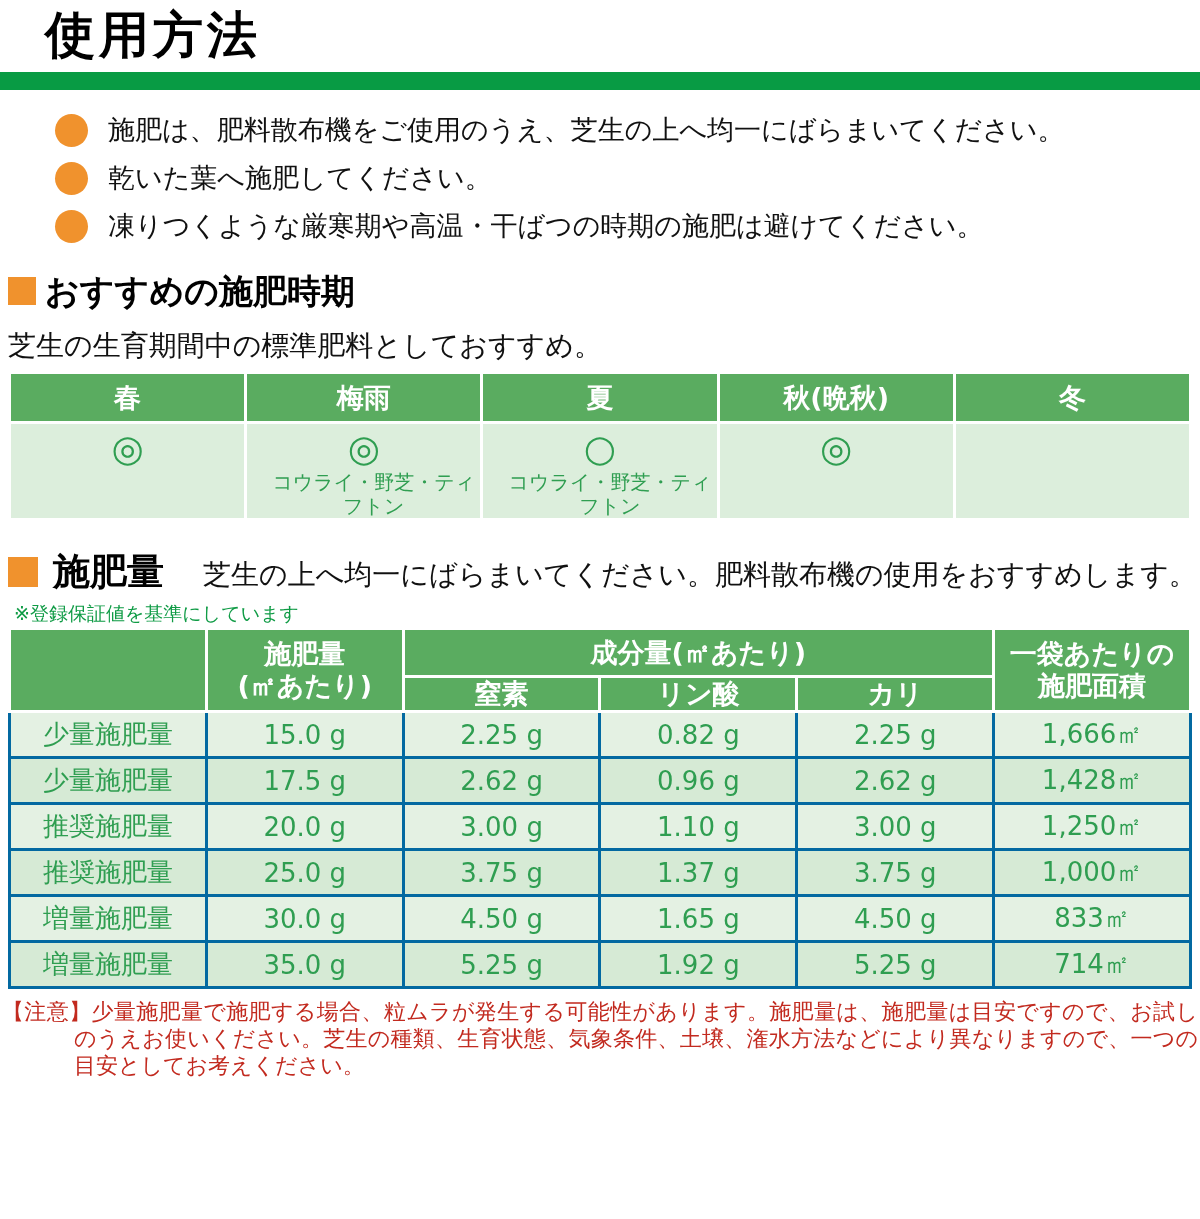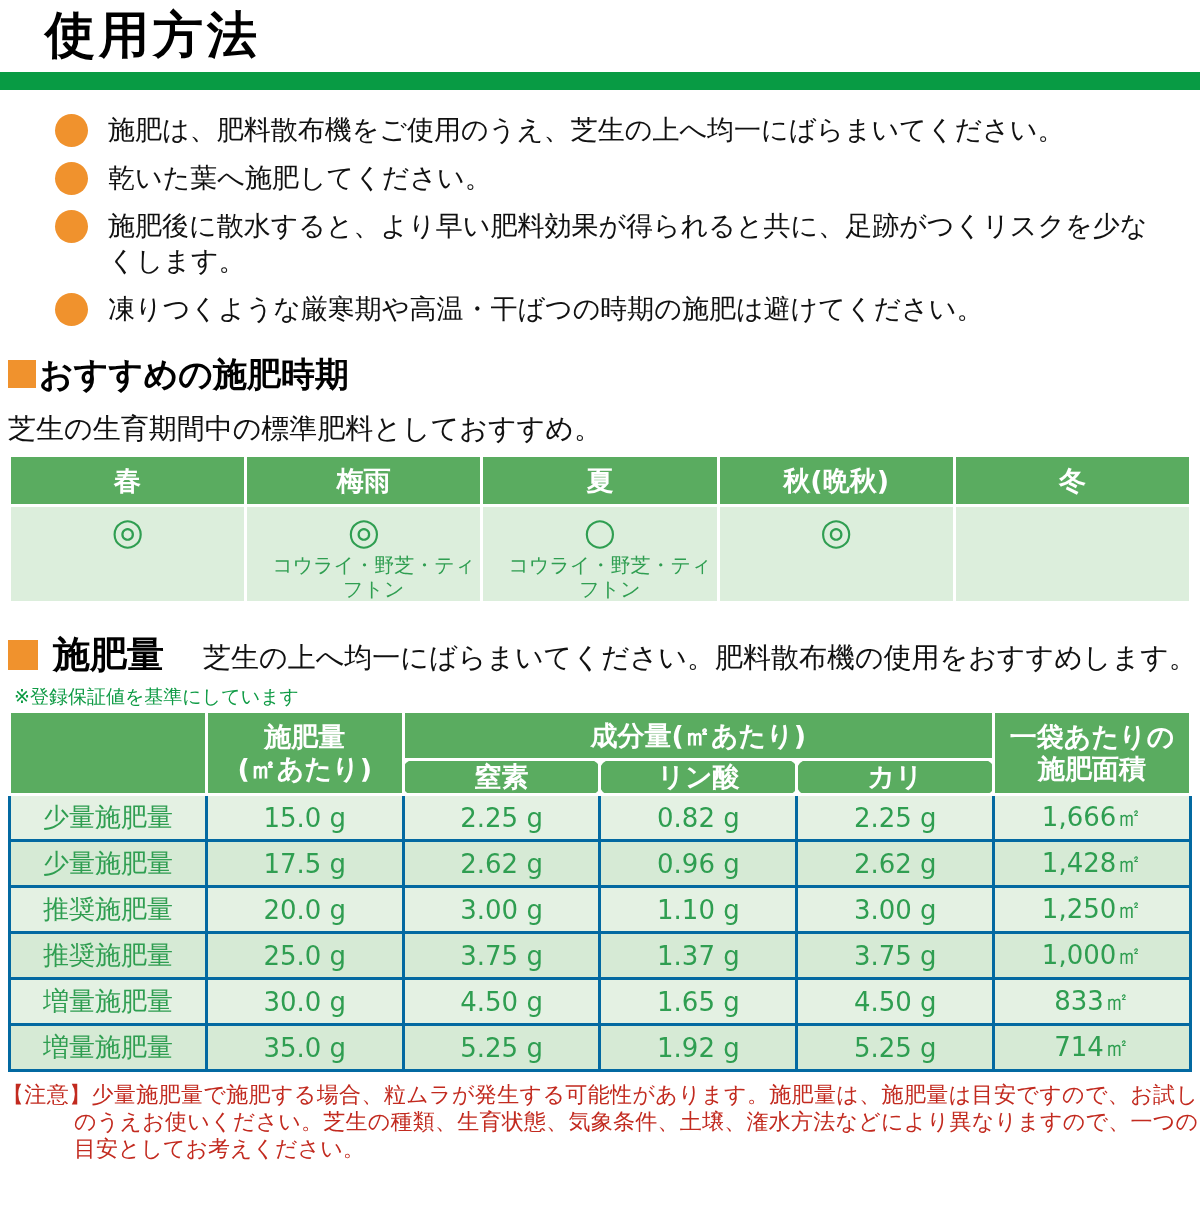--- a/index.html
+++ b/index.html
@@ -21,21 +21,21 @@
   
   .notes { list-style:none; margin:22px 30px 0 55px; }
   .notes li { display:flex; gap:20px; margin-bottom:13px; }
   .bullet {
     flex:0 0 33px; width:33px; height:33px; border-radius:50%;
     background:#F0922D; margin-top:2px;
   }
   .note-text { font-size:27px; line-height:35px; color:#111; }
 
   
-  .sec-head { display:flex; align-items:center; gap:3px; margin:26px 0 16px 8px; }
+  .sec-head { display:flex; align-items:center; gap:9px; margin:26px 0 16px 8px; }
   .marker { width:28px; height:28px; background:#F0922D; flex:0 0 28px; }
   .sec-title { font-size:34px; font-weight:bold; color:#000; line-height:44px; }
   .sub { font-size:28px; line-height:34px; margin:8px 0 0 8px; color:#111; }
 
   
   .timing-table {
     width:1184px; margin:8px 0 0 8px;
     border-collapse:collapse; table-layout:fixed;
   }
   .timing-table th {
@@ -59,21 +59,21 @@
   
   .amount-table {
     width:1184px; margin:2px 0 0 8px;
     border-collapse:collapse; table-layout:fixed;
   }
   .amount-table th {
     background:#5AAC60; color:#fff; font-weight:bold; font-size:27px;
     border:3px solid #fff; text-align:center; line-height:32px;
   }
   .amount-table thead tr.group-row th { height:48px; }
-  .amount-table thead tr.sub-row th { height:32px;border-radius:10px; }
+  .amount-table thead tr.sub-row th { height:32px; }
   .amount-table td {
     font-size:26px; color:#2F9E51; text-align:center;
     height:46px; border:3px solid #0369a1; vertical-align:middle;
   }
   .amount-table tbody tr:nth-child(odd) td { background:#E4F1E3; }
   .amount-table tbody tr:nth-child(even) td { background:#D6EAD5; }
 
   
   .warning {
     margin:9px 2px 0 2px; color:#C22A1F;
@@ -90,24 +90,20 @@
   <div class="title-underline"></div>
 
   <ul class="notes">
     <li>
       <span class="bullet"></span>
       <span class="note-text">施肥は、肥料散布機をご使用のうえ、芝生の上へ均一にばらまいてください。</span>
     </li>
     <li>
       <span class="bullet"></span>
       <span class="note-text">乾いた葉へ施肥してください。</span>
-    </li>
-    <li>
-      <span class="bullet"></span>
-      <span class="note-text">施肥後に散水すると、より早い肥料効果が得られると共に、足跡がつくリスクを少なくします。</span>
     </li>
     <li>
       <span class="bullet"></span>
       <span class="note-text">凍りつくような厳寒期や高温・干ばつの時期の施肥は避けてください。</span>
     </li>
   </ul>
 
   <section>
     <div class="sec-head">
       <span class="marker"></span>

